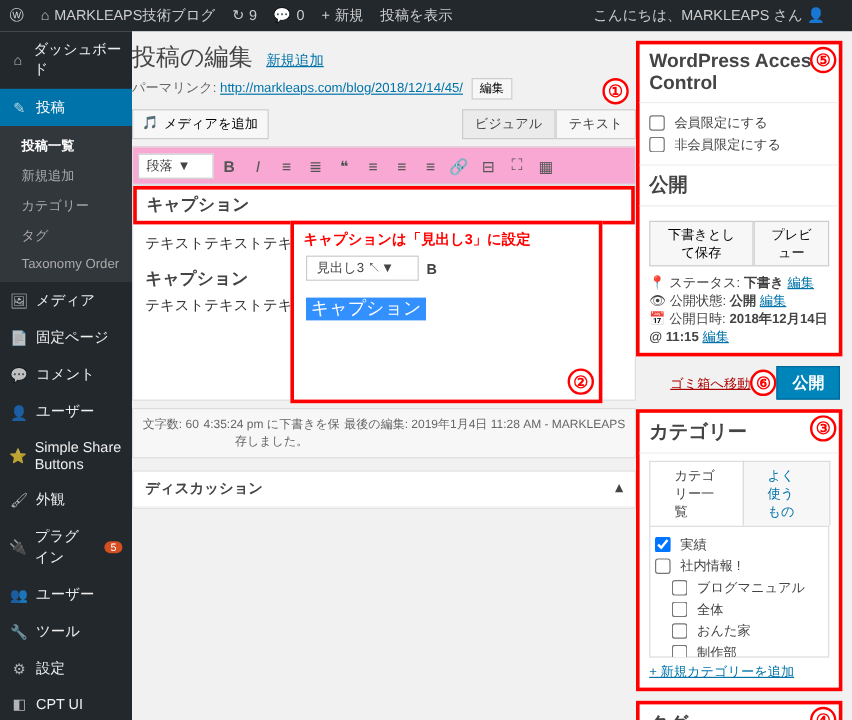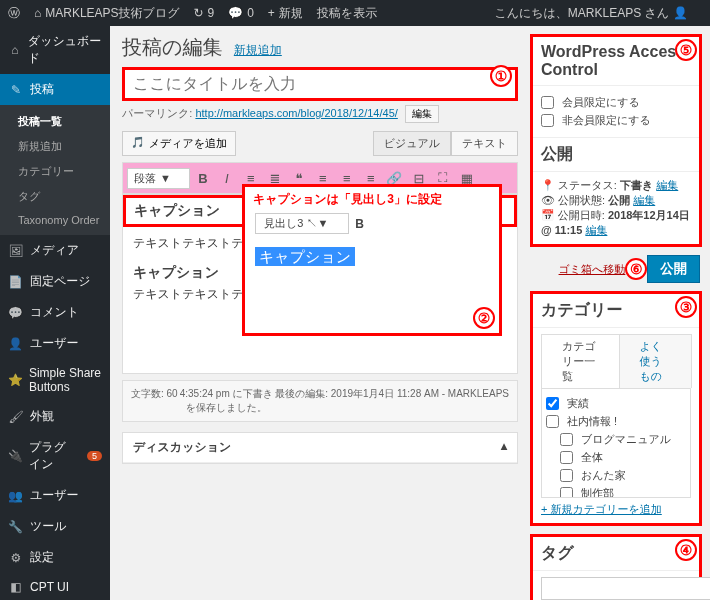--- a/index.html
+++ b/index.html
@@ -9,21 +9,21 @@
 .topbar .ti{margin-right:14px;display:flex;align-items:center;gap:4px}
 .wrap{display:flex;height:574px}
 .sidebar{width:110px;background:#23282d;color:#eee;font-size:12px;flex:none}
 .sb-item{padding:7px 8px;display:flex;align-items:center;gap:6px;cursor:pointer}
 .sb-item.cur{background:#0073aa;color:#fff}
 .sb-sub{background:#32373c;padding:4px 0}
 .sb-sub .sub{padding:5px 8px 5px 18px;color:#aaa;font-size:11px}
 .sb-sub .sub.cur{color:#fff;font-weight:bold}
 .sb-ico{width:16px;text-align:center;opacity:.7}
 .badge{background:#d54e21;color:#fff;border-radius:8px;font-size:9px;padding:0 5px;margin-left:4px}
-.main{flex:1;padding:8px 12px;overflow:hidden}
+.main{flex:1;padding:8px 0;overflow:hidden}
 h1.pt{font-size:20px;font-weight:400;display:inline-block;margin-right:8px}
 .addnew{color:#0073aa;font-size:12px;text-decoration:underline}
 .title-input{width:100%;height:34px;border:3px solid red;font-size:16px;padding:2px 8px;background:#fff;color:#888;margin-top:6px;position:relative}
 .perm{font-size:11px;color:#666;margin:4px 0 8px}
 .perm a{color:#0073aa;text-decoration:underline}
 .permbtn{border:1px solid #ccc;background:#f7f7f7;padding:1px 6px;font-size:10px;margin-left:4px}
 .media-btn{border:1px solid #ccc;background:#f7f7f7;padding:4px 8px;font-size:11px;display:inline-flex;gap:4px}
 .ed-tabs{float:right;font-size:11px}
 .ed-tab{border:1px solid #ccc;padding:4px 10px;background:#f7f7f7;display:inline-block}
 .ed-tab.on{background:#ebebeb}
@@ -140,21 +140,20 @@
         <span>CPT UI</span>
       </div>
 
   </div>
 
   <div class="main">
     <h1 class="pt">投稿の編集</h1>
     <a class="addnew">新規追加</a>
 
     <div style="position:relative">
-      <input class="title-input" placeholder="ここにタイトルを入力" style="">
       <span class="num" style="top:4px;right:6px">①</span>
     </div>
 
     <div class="perm">
       <span>パーマリンク:</span>
       <a class="link">http://markleaps.com/blog/2018/12/14/45/</a>
       <button class="permbtn">編集</button>
     </div>
 
     <div style="display:flex;justify-content:space-between;align-items:center">
@@ -219,20 +218,24 @@
             <input type="checkbox" style="">
             <span>会員限定にする</span>
           </label>
         <label class="chk">
             <input type="checkbox" style="">
             <span>非会員限定にする</span>
           </label>
       </div>
       <div class="rbox-h" style="border-top:1px solid #eee">公開</div>
       <div class="rbox-b">
+        <div class="pubrow">
+          <button class="btn">下書きとして保存</button>
+          <button class="btn">プレビュー</button>
+        </div>
         <div>📍 <span>ステータス:</span> <b>下書き</b> <a class="link">編集</a></div>
         <div>👁 <span>公開状態:</span> <b>公開</b> <a class="link">編集</a></div>
         <div>📅 <span>公開日時:</span> <b>2018年12月14日 @ 11:15</b> <a class="link">編集</a></div>
       </div>
     </div>
 
     <div style="display:flex;justify-content:flex-end;align-items:center;margin:4px 2px 8px;position:relative">
       <a class="trash">ゴミ箱へ移動</a>
       <span class="num" style="position:static">⑥</span>
       <button class="btn-pub">公開</button>

